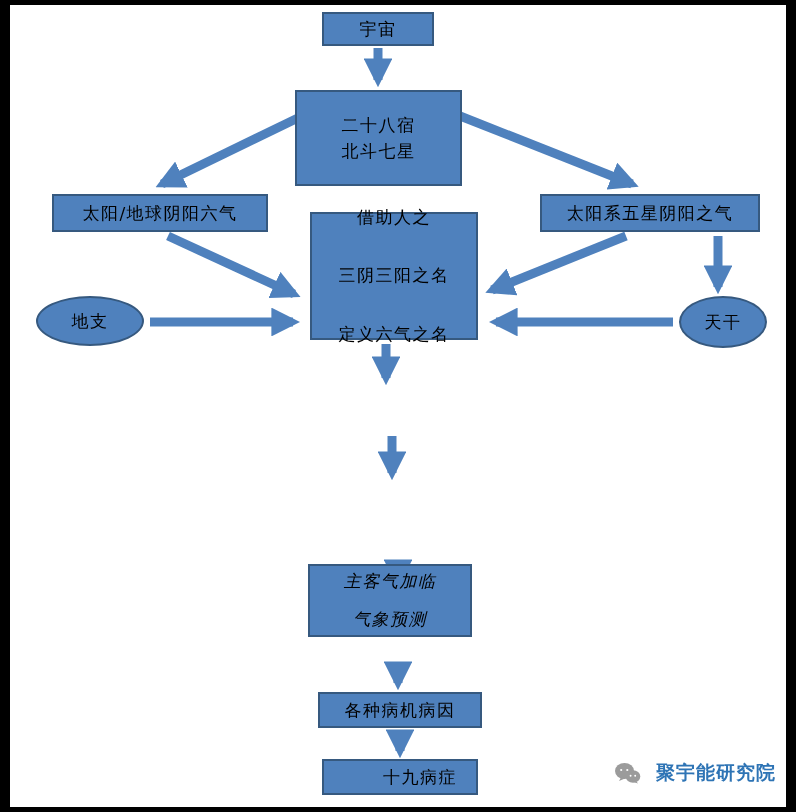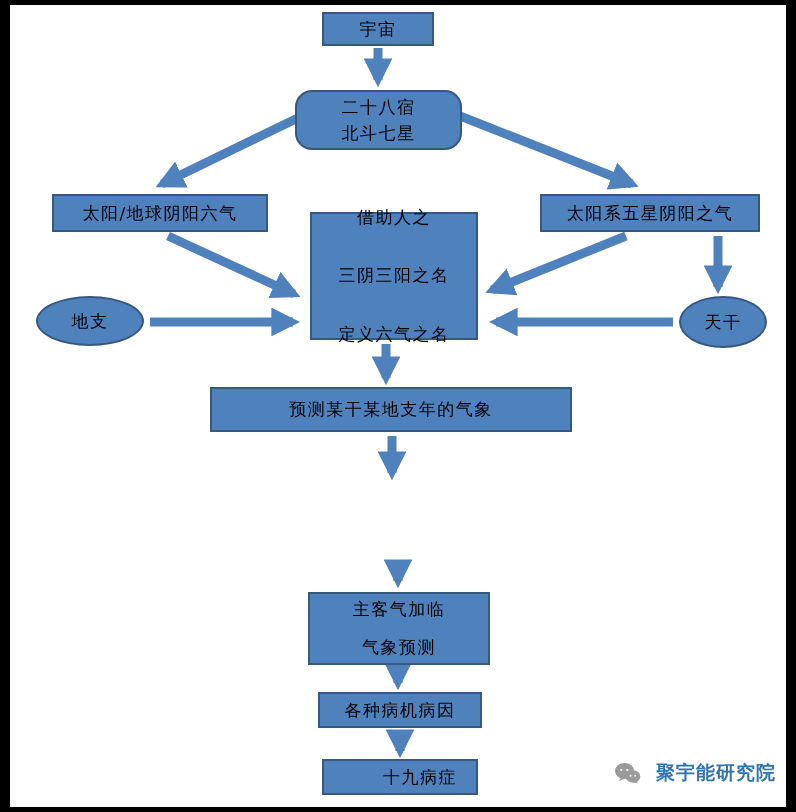--- a/index.html
+++ b/index.html
@@ -73,21 +73,21 @@
     <line class="arrow" x1="392" y1="436" x2="392" y2="473" stroke-width="9" marker-end="url(#ah)"></line>
     <line class="arrow" x1="398" y1="564" x2="398" y2="581" stroke-width="9" marker-end="url(#ah)"></line>
     <line class="arrow" x1="398" y1="664" x2="398" y2="683" stroke-width="9" marker-end="url(#ah)"></line>
     <line class="arrow" x1="400" y1="731" x2="400" y2="751" stroke-width="9" marker-end="url(#ah)"></line>
   </svg>
 
   <div class="box" style="left:322px; top:12px; width:112px; height:34px;">
     <span class="ln">宇宙</span>
   </div>
 
-  <div class="box" style="left:295px; top:90px; width:167px; height:60px;border-radius:17px;">
+  <div class="box" style="left:295px; top:90px; width:167px; height:96px;">
     <span class="ln">二十八宿</span>
     <span class="ln">北斗七星</span>
   </div>
 
   <div class="box" style="left:52px; top:194px; width:216px; height:38px;">
     <span class="ln">太阳/地球阴阳六气</span>
   </div>
 
   <div class="box" style="left:528px; top:194px; width:220px; height:38px;margin-left:12px;">
     <span class="ln">太阳系五星阴阳之气</span>
@@ -100,26 +100,23 @@
   </div>
 
   <div class="box ellipse" style="left:36px; top:296px; width:108px; height:50px;">
     <span class="ln">地支</span>
   </div>
 
   <div class="box ellipse" style="left:679px; top:296px; width:88px; height:52px;">
     <span class="ln">天干</span>
   </div>
 
-  <div class="box" style="left:210px; top:387px; width:362px; height:45px;">
-    <span class="ln">预测某干某地支年的气象</span>
-  </div>
 
 
-  <div class="box tall" style="left:308px; top:592px; width:182px; height:73px;">
+  <div class="box tall" style="left:308px; top:564px; width:164px; height:73px;font-style:italic;">
     <span class="ln">主客气加临</span>
     <span class="ln">气象预测</span>
   </div>
 
   <div class="box" style="left:318px; top:692px; width:164px; height:36px;">
     <span class="ln">各种病机病因</span>
   </div>
 
   <div class="box" style="left:322px; top:759px; width:156px; height:36px;padding-left:40px;">
     <span class="ln">十九病症</span>

